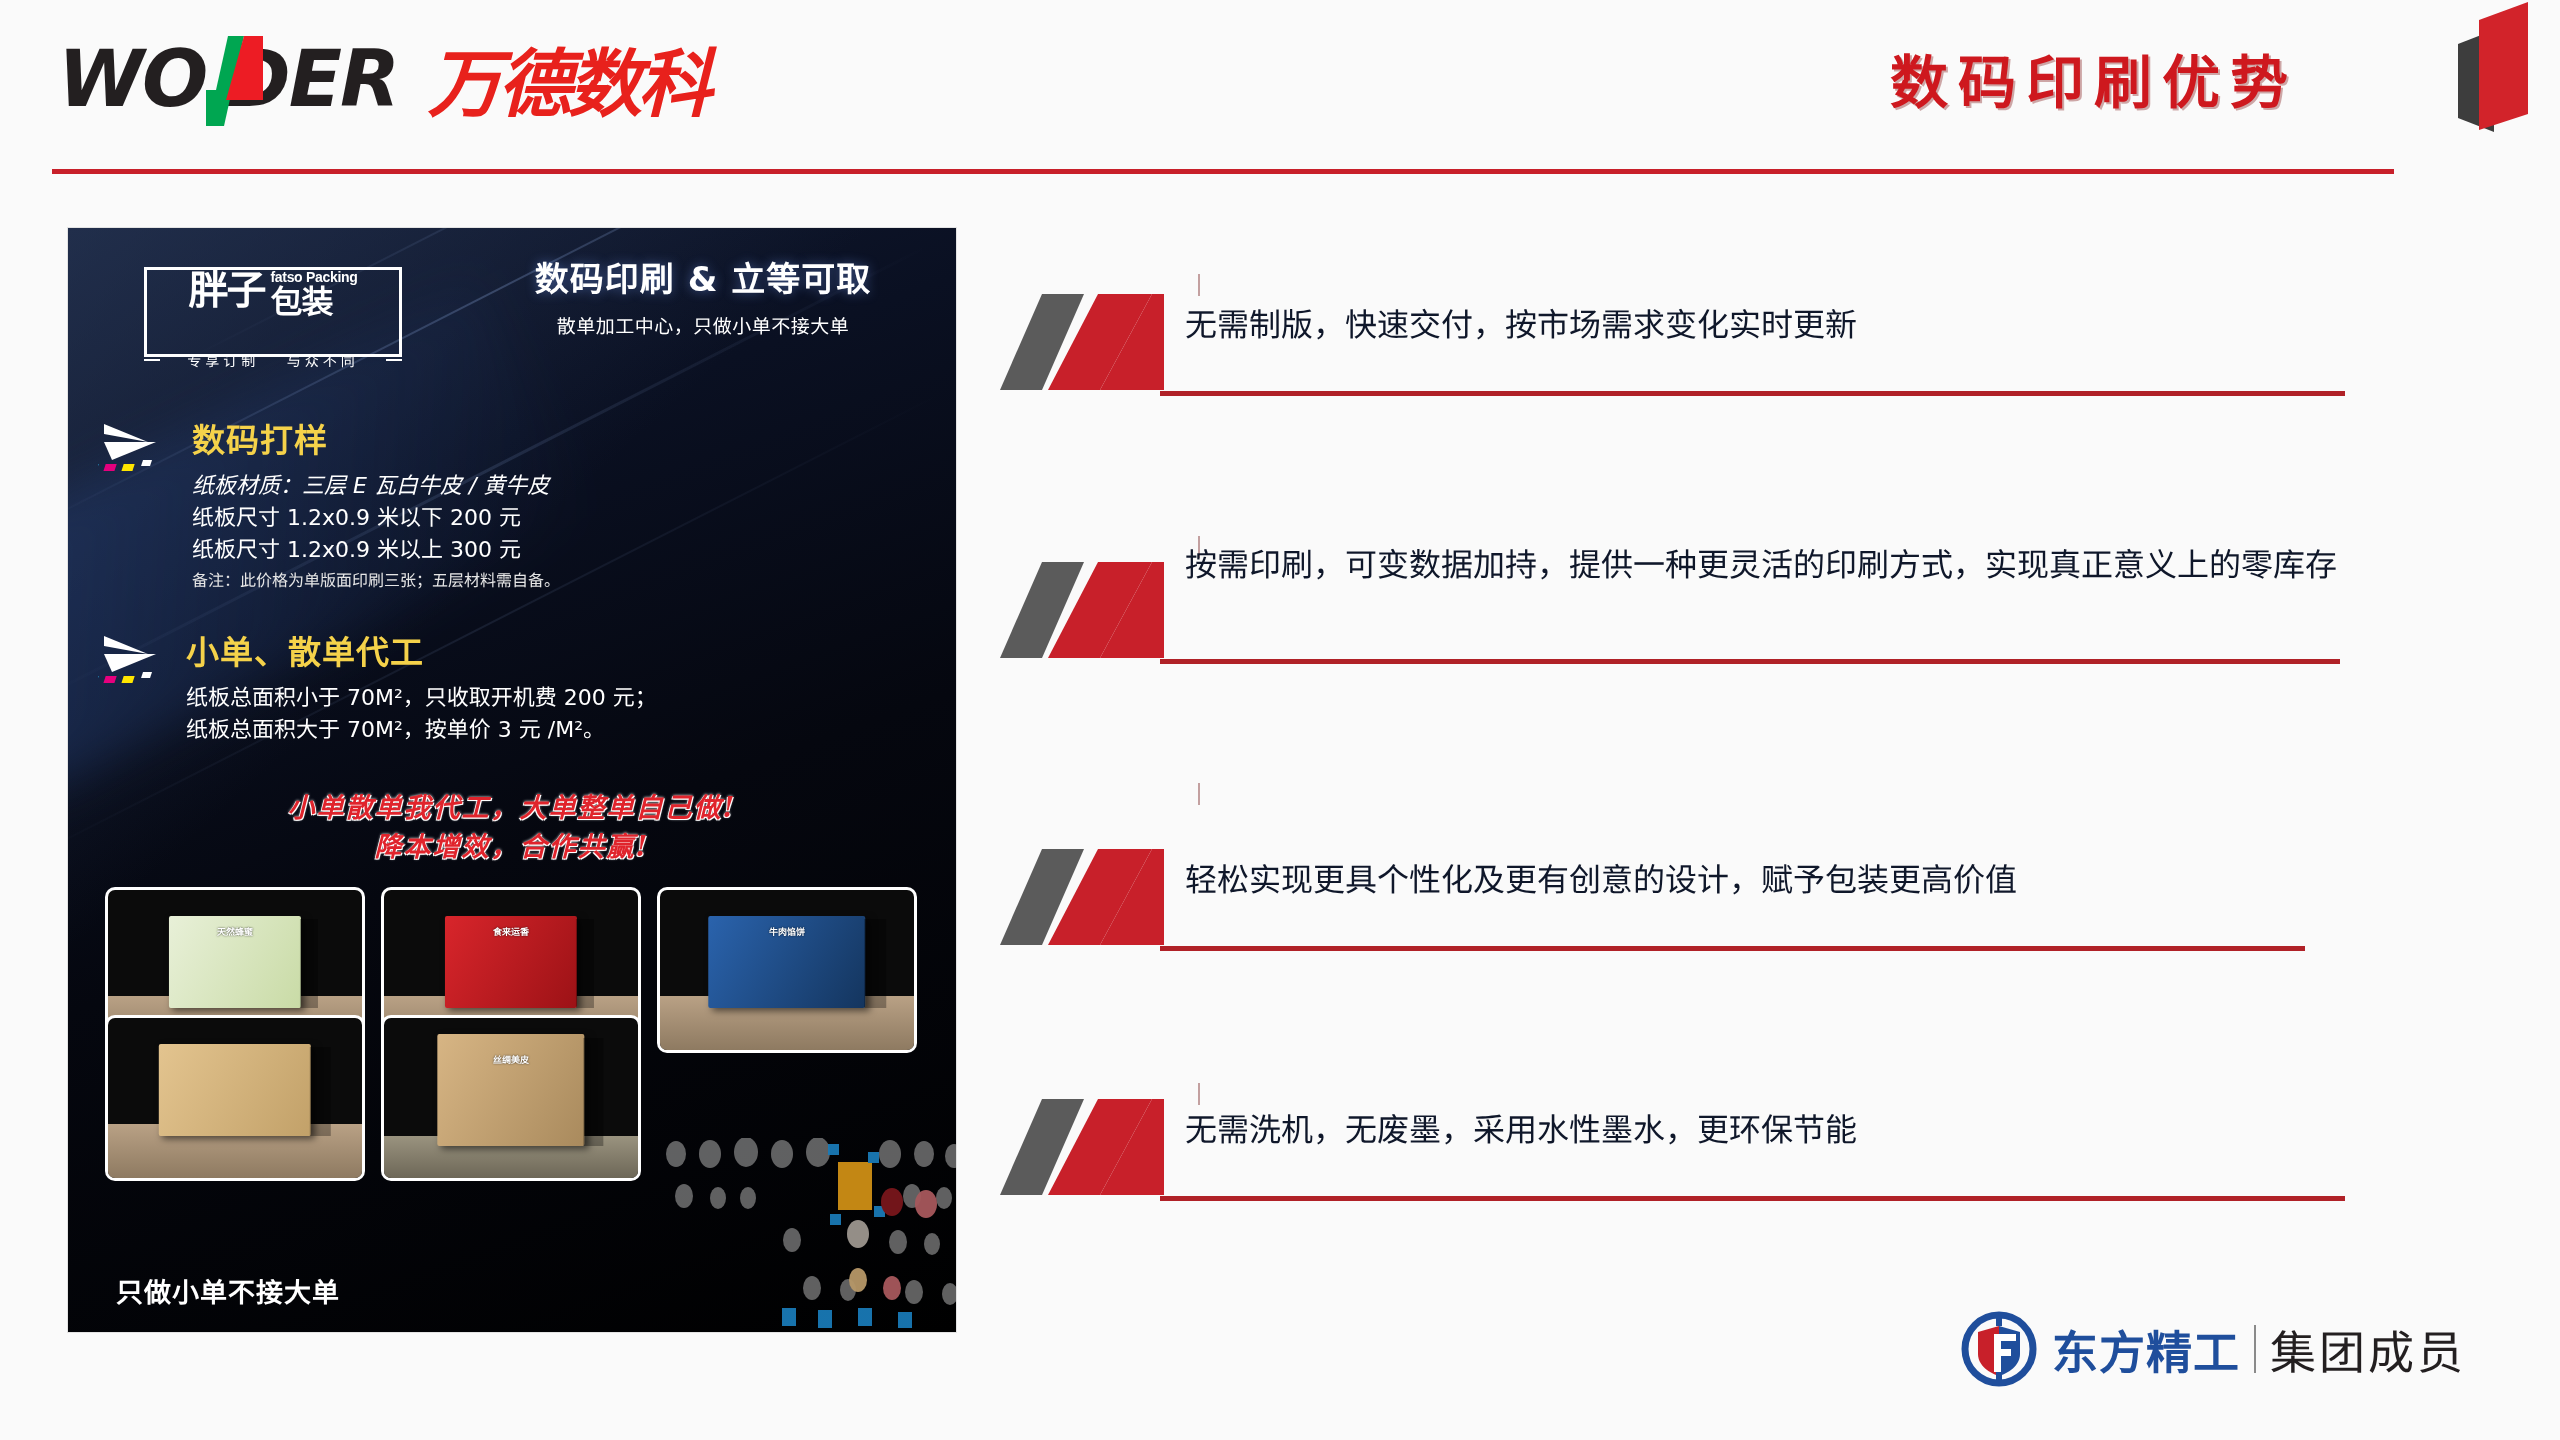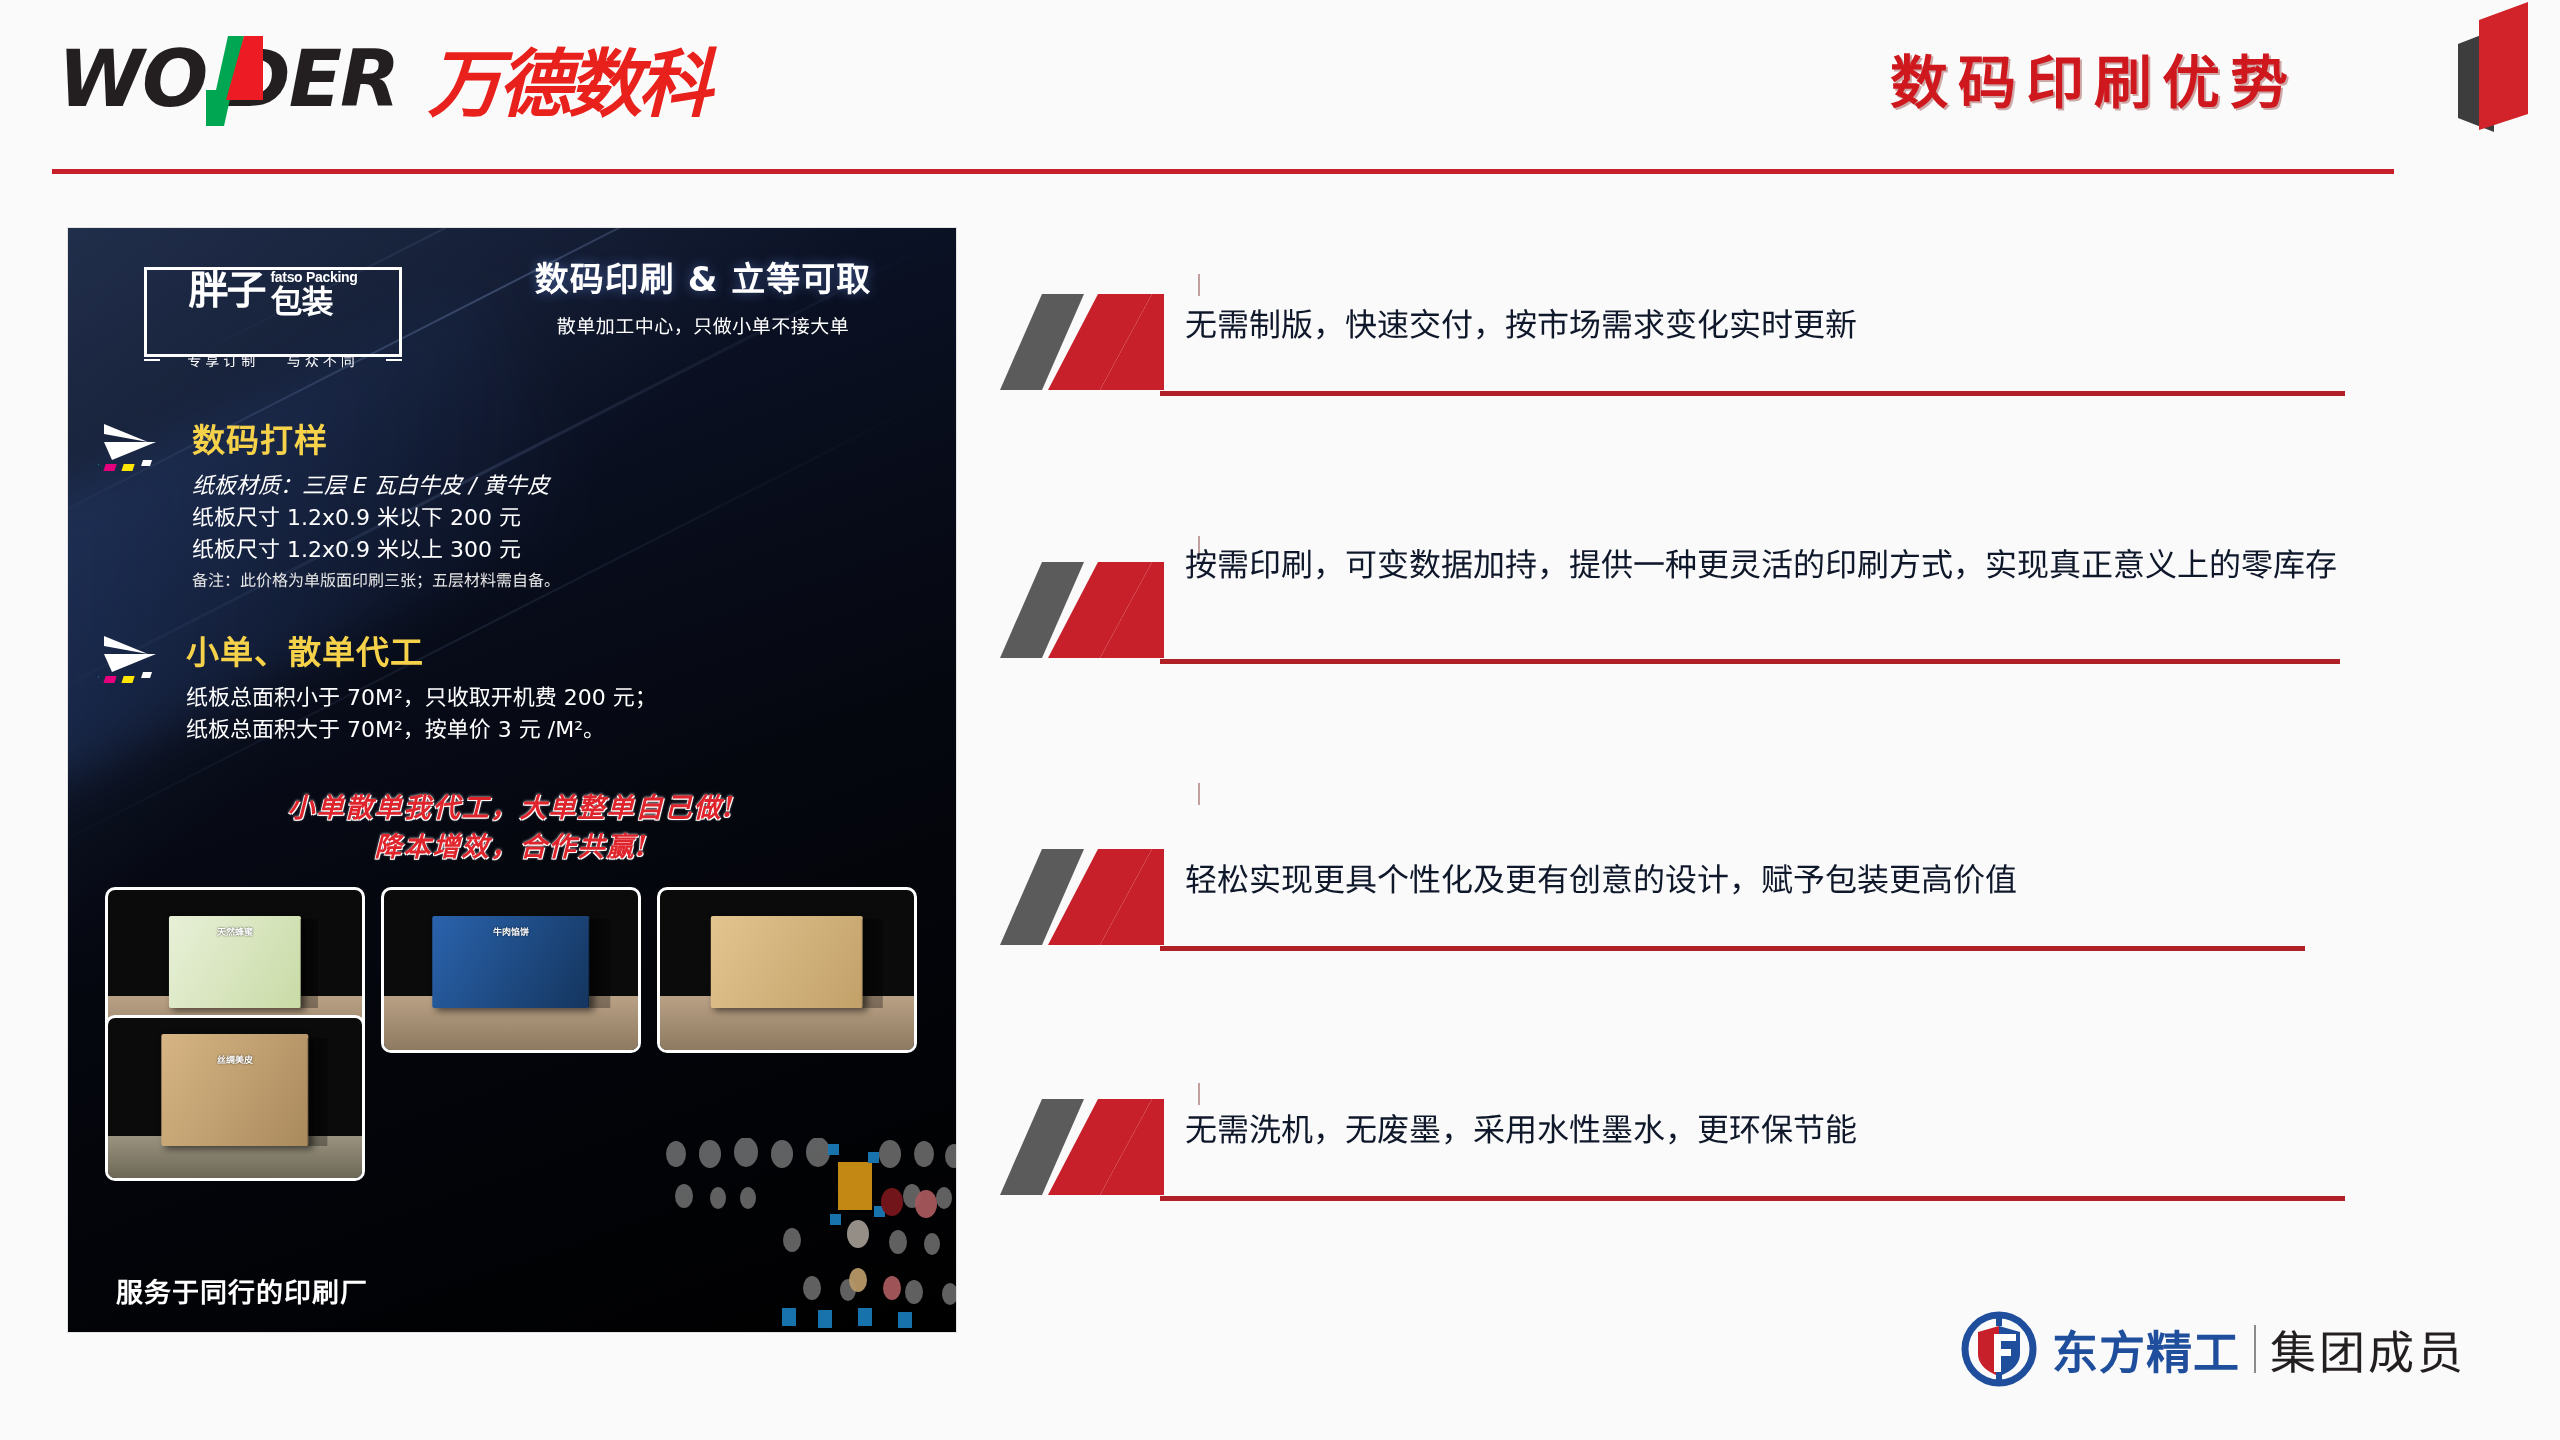--- a/index.html
+++ b/index.html
@@ -287,20 +287,25 @@
     <div class="slogan">
       <div>小单散单我代工，大单整单自己做!</div>
       <div>降本增效，合作共赢!</div>
     </div>
 
     <div class="photos">
       <div class="photo">
         <div class="floor"></div>
         <div class="box" style="background:linear-gradient(120deg,#e8f0d8,#c9dba6);"></div>
         <div class="lbl">天然蜂蜜</div>
+      </div>
+      <div class="photo">
+        <div class="floor"></div>
+        <div class="box" style="background:linear-gradient(120deg,#d8252b,#9c1216);"></div>
+        <div class="lbl">食来运香</div>
       </div>
       <div class="photo">
         <div class="floor"></div>
         <div class="box" style="background:linear-gradient(120deg,#2a63ad,#14355e);width:62%;"></div>
         <div class="lbl">牛肉馅饼</div>
       </div>
       <div class="photo">
         <div class="floor"></div>
         <div class="box" style="background:linear-gradient(120deg,#e3c48f,#c2a169);width:60%;"></div>
         <div class="lbl"></div>
@@ -348,21 +353,21 @@
           <ellipse cx="196" cy="142" rx="9" ry="12" fill="#d6b27a"></ellipse>
           <ellipse cx="230" cy="150" rx="9" ry="12" fill="#c4686c"></ellipse>
           <rect x="120" y="170" width="14" height="18" fill="#1E8FD5"></rect>
           <rect x="156" y="172" width="14" height="18" fill="#1E8FD5"></rect>
           <rect x="196" y="170" width="14" height="18" fill="#1E8FD5"></rect>
           <rect x="236" y="174" width="14" height="16" fill="#1E8FD5"></rect>
         </g>
       </svg>
     </div>
 
-    <div class="poster-foot">服务于同行的印刷厂</div>
+    <div class="poster-foot">只做小单不接大单</div>
   </div>
 
   <div class="bullet" style="top:290px;">
     <div class="tick" style="left:198px;top:-16px;"></div>
     <div class="marks">
       <svg viewBox="0 0 208 112" xmlns="http://www.w3.org/2000/svg">
         <polygon points="42,4 84,4 42,100 0,100" fill="#5b5b5b"></polygon>
         <polygon points="98,4 152,4 100,100 48,100" fill="#C8202A"></polygon>
         <polygon points="152,4 164,4 164,100 100,100" fill="#C8202A"></polygon>
       </svg>

